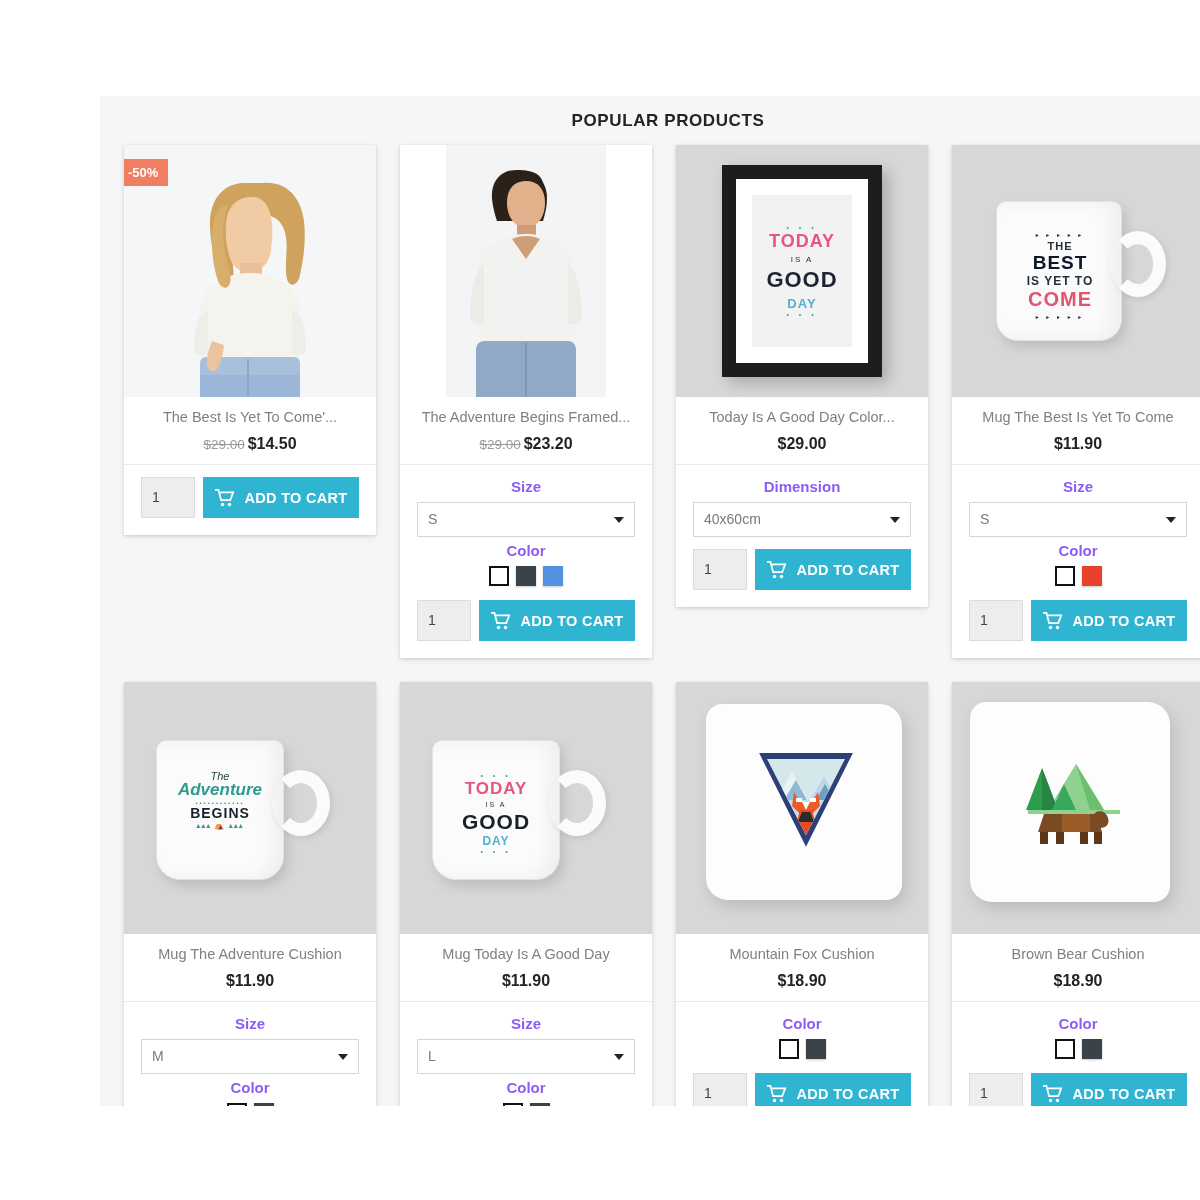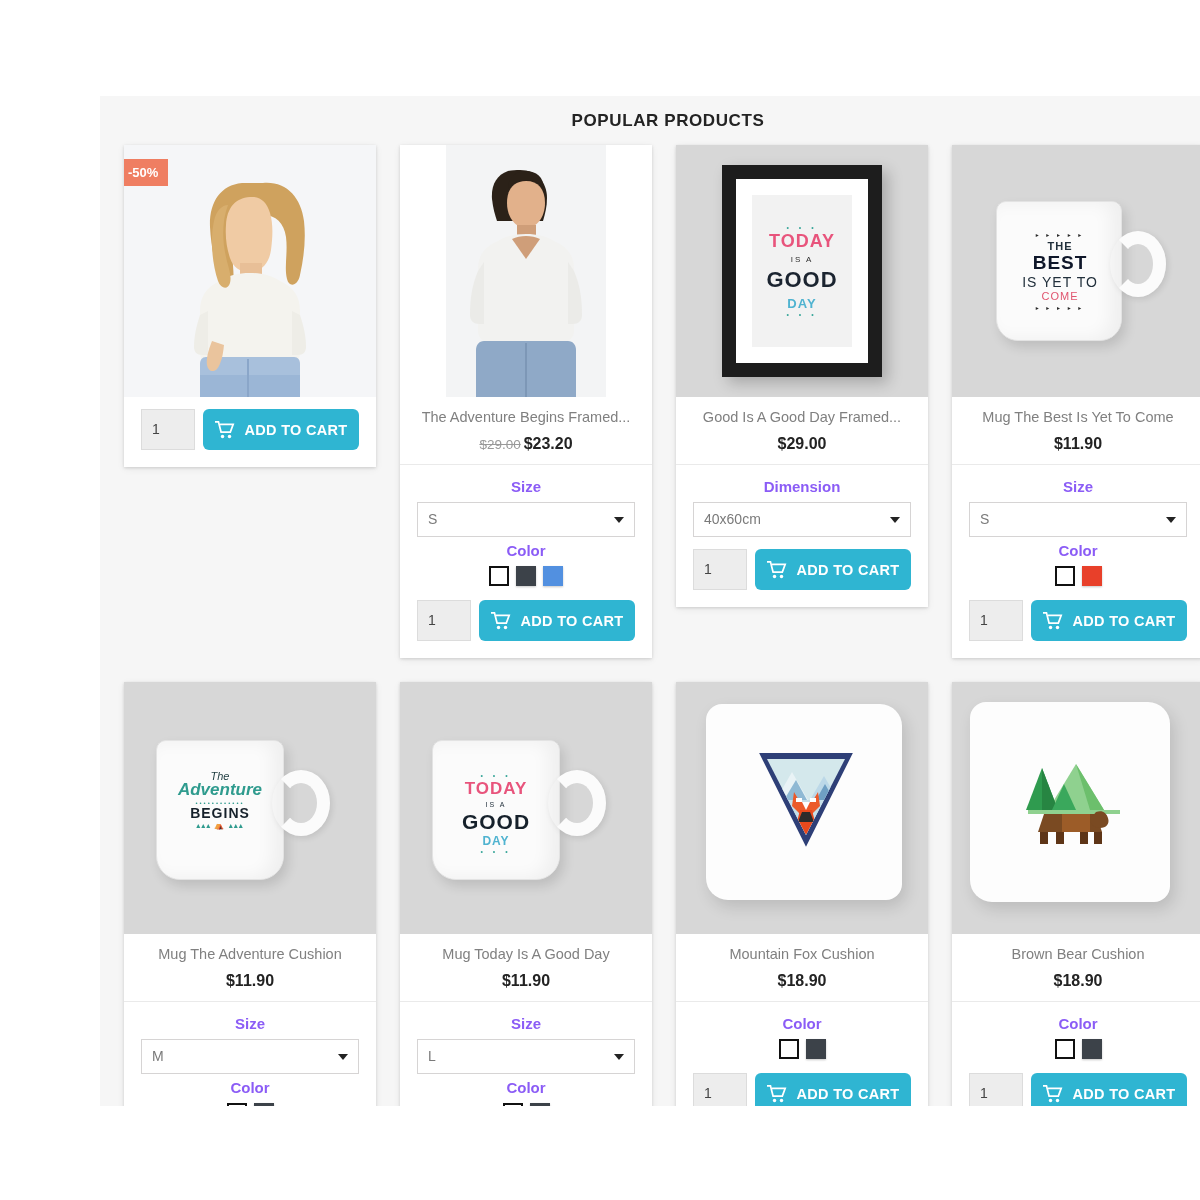--- a/index.html
+++ b/index.html
@@ -150,21 +150,20 @@
     color: #ffffff;
     font-size: 14.5px;
     font-weight: bold;
     letter-spacing: 0.3px;
     display: flex;
     align-items: center;
     justify-content: center;
     gap: 10px;
     white-space: nowrap;
     overflow: hidden;
-    border-radius: 6px;
   }
   .cart-ico { flex: none; width: 20px; height: 18px; }
 
   
   .art { position: absolute; left: 0; top: 0; width: 252px; height: 252px; }
 
   .frame-outer {
     position: absolute; left: 46px; top: 20px;
     width: 160px; height: 212px;
     background: #1d1d1d;
@@ -237,20 +236,26 @@
               <path d="M176 170c4 12 6 22 6 32 0 5-3 8-8 8h-6v-44z" fill="#eeede7"></path>
 
               <path d="M82 212h88c4 0 6 3 6 7v33H76v-33c0-4 2-7 6-7z" fill="#a8c0dc"></path>
               <path d="M76 230h100v22H76z" fill="#9bb6d6"></path>
               <path d="M124 214v38" stroke="#8aa6c9" stroke-width="2" fill="none"></path>
 
               <path d="M88 196c-4 10-6 18-5 24 1 6 6 8 10 4 4-5 6-14 7-24z" fill="#eac49d"></path>
 
               <path d="M104 60c-6 16-6 34-2 52 2 10 6 18 4 26-2 7-9 6-12-2-6-18-8-42-4-60 2-10 8-16 14-16z" fill="#d8ae6d"></path>
             </svg>
+          </div>
+          <div class="info">
+            <div class="prod-name">The Best Is Yet To Come'...</div>
+            <div class="price-line">
+              <span class="price-old">$29.00</span><span class="price-new">$14.50</span>
+            </div>
           </div>
           <div class="cart-row">
             <div class="qty-input">1</div>
             <div class="add-btn">
               <svg class="cart-ico" viewBox="0 0 24 22">
                 <path d="M0 1h4l3.2 12.5h11.3L22 4H7" fill="none" stroke="#fff" stroke-width="2.1" stroke-linecap="square"></path>
                 <circle cx="9" cy="19" r="2.1" fill="#fff"></circle>
                   <circle cx="17.5" cy="19" r="2.1" fill="#fff"></circle>
               </svg>
               <span>ADD TO CART</span>
@@ -325,21 +330,21 @@
                     <div class="pt-isa">IS A</div>
                     <div class="pt-good">GOOD</div>
                     <div class="pt-day">DAY</div>
                     <div class="dots">• • •</div>
                   </div>
                 </div>
               </div>
             </div>
           </div>
           <div class="info">
-            <div class="prod-name">Good Is A Good Day Framed...</div>
+            <div class="prod-name">Today Is A Good Day Color...</div>
             <div class="price-line">
               <span class="price-new">$29.00</span>
             </div>
           </div>
           <div class="variants">
             <div class="var-label">Dimension</div>
             <div class="select-box">
               <span>40x60cm</span>
               <span class="caret"></span>
             </div>
@@ -359,22 +364,22 @@
 
         <div class="card c3">
           <div class="thumb">
             <div class="art">
               <div class="mug-body" style="left:44px; top:56px; width:126px; height:140px; border-radius:10px 10px 22px 22px;"></div>
               <div class="mug-handle" style="left:158px; top:86px; width:56px; height:66px;"></div>
               <div style="position:absolute; left:62px; top:86px; width:92px; text-align:center;">
                 <div style="font-size:6px; color:#2b2b2b; letter-spacing:3px;">▸ ▸ ▸ ▸ ▸</div>
                 <div style="font-size:11px; color:#22303c; font-weight:bold; letter-spacing:1px; margin-top:2px;">THE</div>
                 <div style="font-size:19px; color:#0f172a; font-weight:bold; letter-spacing:1px;">BEST</div>
-                <div style="font-size:14px; color:#22303c; font-weight:normal; letter-spacing:1px;">IS YET TO</div>
-                <div style="font-size:11px; color:#e0556f; font-weight:normal; letter-spacing:1px;">COME</div>
+                <div style="font-size:12px; color:#22303c; font-weight:bold; letter-spacing:1px;">IS YET TO</div>
+                <div style="font-size:20px; color:#e0556f; font-weight:bold; letter-spacing:1px;">COME</div>
                 <div style="font-size:6px; color:#2b2b2b; letter-spacing:3px; margin-top:2px;">▸ ▸ ▸ ▸ ▸</div>
               </div>
             </div>
           </div>
           <div class="info">
             <div class="prod-name">Mug The Best Is Yet To Come</div>
             <div class="price-line">
               <span class="price-new">$11.90</span>
             </div>
           </div>

